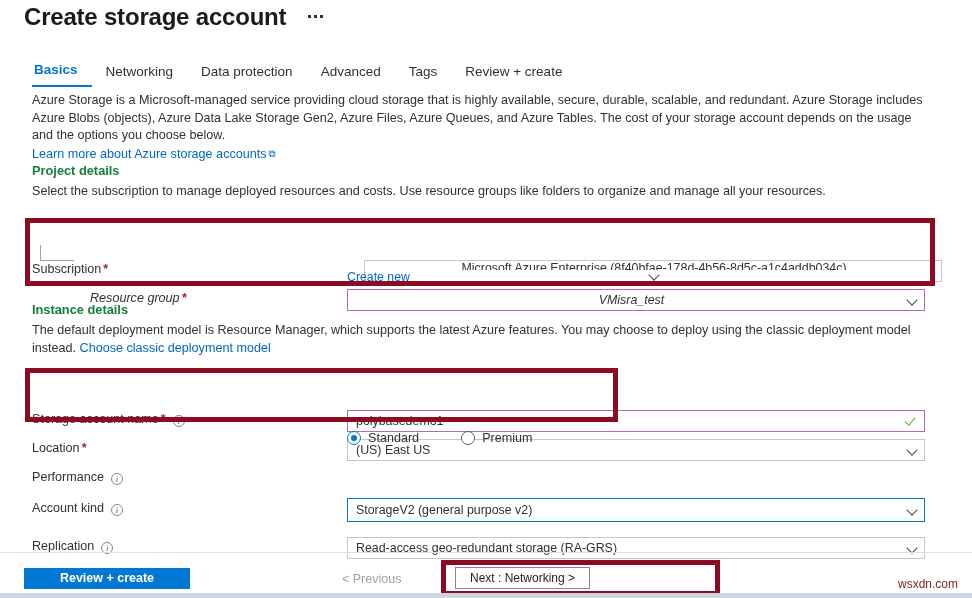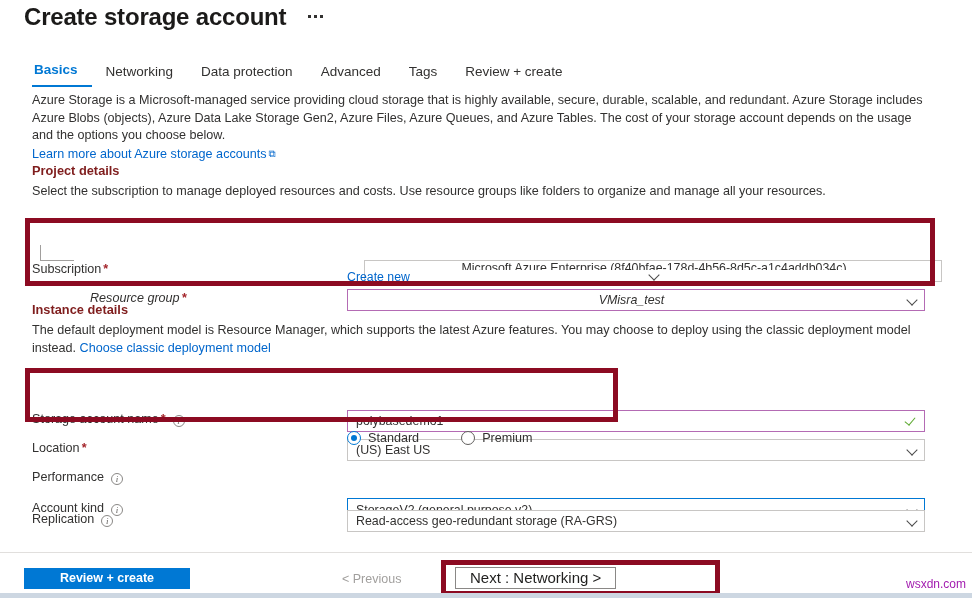--- a/index.html
+++ b/index.html
@@ -45,21 +45,21 @@
   
   .intro {
     position: absolute; left: 32px; top: 92px; width: 900px;
     font-size: 12.6px; line-height: 17.5px; color: #323130;
   }
   .link { color: #0066cc; text-decoration: none; cursor: pointer; }
   .ext-ico { font-size: 10px; display: inline-block; transform: translateY(-1px); margin-left: 2px; }
 
   .section-head {
     position: absolute; left: 32px;
-    font-size: 12.8px; font-weight: 700; color: #7f1d1d; text-align: right;
+    font-size: 12.8px; font-weight: 700; color: #15803d; text-align: right;
   }
   .section-desc {
     position: absolute; left: 32px; width: 895px;
     font-size: 12.6px; line-height: 17.5px; color: #323130;
   }
 
   
   .row { position: absolute; left: 32px; width: 900px; height: 22px; margin-top: 36px; }
   .lbl {
     position: absolute; left: 0; top: 2px;
@@ -140,26 +140,26 @@
   }
   .btn-ghost {
     position: absolute; left: 336px; top: 568px;
     font-size: 12.5px; color: #a19f9d; background: transparent; border: none;
     height: 21px; line-height: 21px; cursor: default;
     font-family: "Liberation Sans", sans-serif;
   }
   .btn-outline {
     position: absolute; left: 455px; top: 567px;
     background: #fff; border: 1px solid #8a8886; color: #201f1e;
-    font-size: 15px; height: 22px; line-height: 20px; padding: 0 14px;
+    font-size: 12px; height: 22px; line-height: 20px; padding: 0 14px;
     cursor: pointer; font-family: "Liberation Sans", sans-serif;
   }
   .watermark {
-    position: absolute; right: 6px; top: 577px;
-    font-size: 12px; color: #a21caf; font-family: "Liberation Sans", sans-serif;
+    position: absolute; right: 14px; top: 577px;
+    font-size: 12px; color: #7f1d1d; font-family: "Liberation Sans", sans-serif;
   }
   .bottom-bar {
     position: absolute; left: 0; top: 593px; width: 972px; height: 5px;
     background: #cdd7e2;
   }
 </style>
 </head>
 <body>
 
 <div class="page">
@@ -248,21 +248,21 @@
   </div>
 
   <div class="row" style="top:463px;">
     <div class="lbl"><span>Account kind</span><span class="info-ico">i</span></div>
     <div class="field blue" style="left:315px; width:578px; top:-1px; height:24px;">
       <span class="val">StorageV2 (general purpose v2)</span>
       <span class="chev"></span>
     </div>
   </div>
 
-  <div class="row" style="top:474px;">
+  <div class="row" style="top:501px;">
     <div class="lbl"><span>Replication</span><span class="info-ico">i</span></div>
     <div class="field" style="left:315px; width:578px;">
       <span class="val">Read-access geo-redundant storage (RA-GRS)</span>
       <span class="chev"></span>
     </div>
   </div>
 
   <div class="annot" style="left:25px; top:218px; width:910px; height:68px;"></div>
   <div class="annot" style="left:25px; top:368px; width:593px; height:54px;"></div>
   <div class="annot" style="left:441px; top:560px; width:279px; height:36px;"></div>

